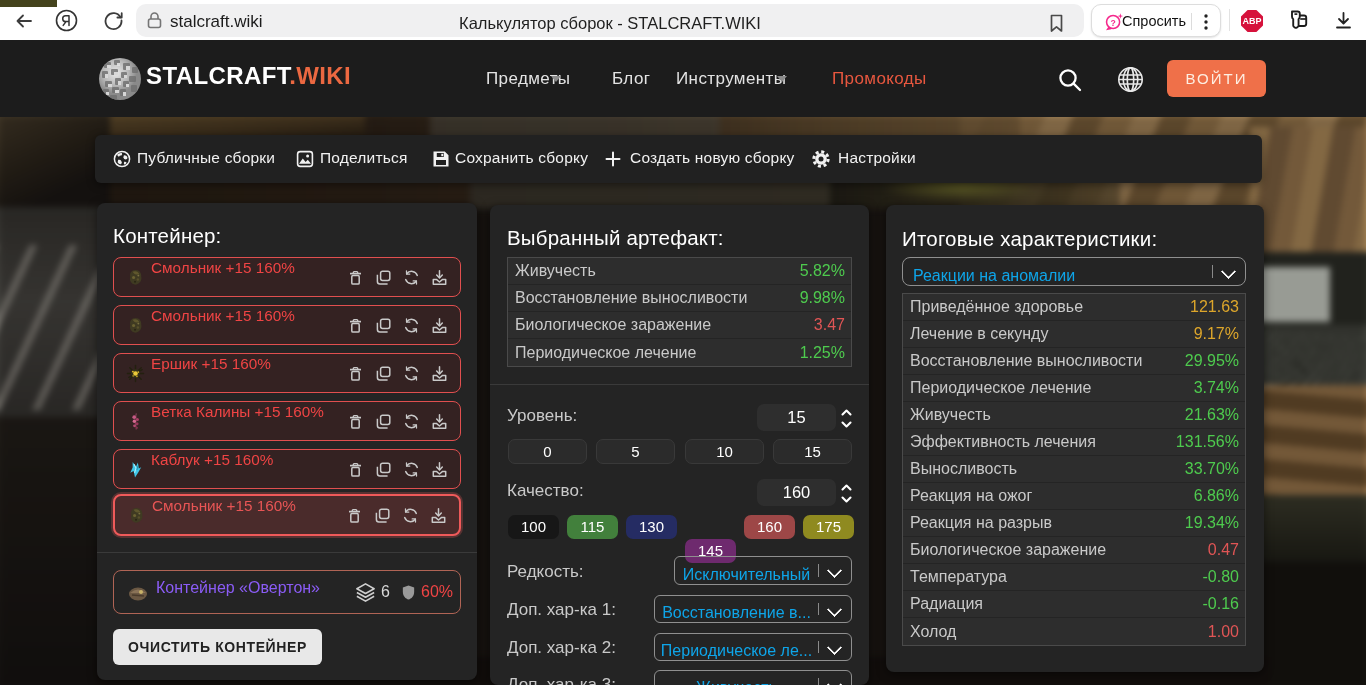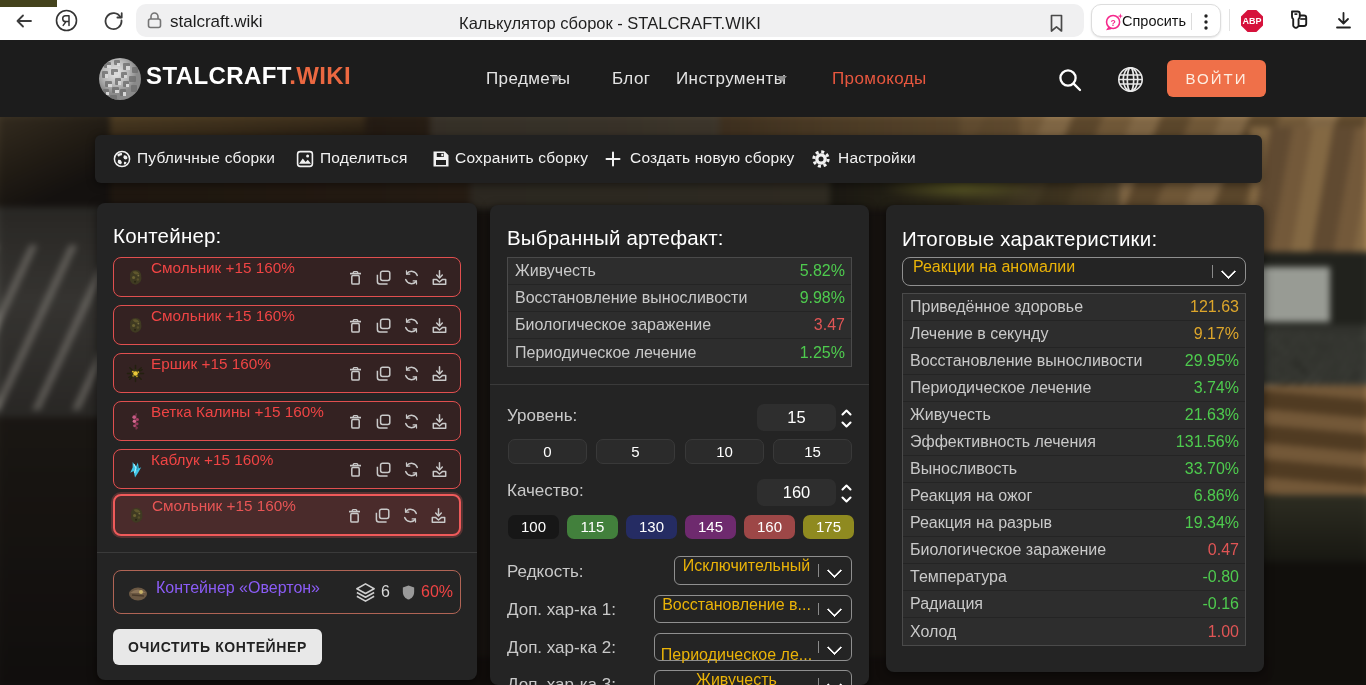--- a/index.html
+++ b/index.html
@@ -37,21 +37,21 @@
 .acts { position:absolute; right:12px; top:11px; display:flex; gap:11px; }
 .acts svg { display:block; }
 
 .stat-table { position:absolute; border:1px solid #4a4a4a; }
 .srow { position:relative; background:#2d2d2d; border-bottom:1px solid #242424; display:flex; justify-content:space-between; align-items:center; padding:0 6px 0 7px; font-size:16px; }
 .srow:last-child { border-bottom:none; }
 .srow .lb { color:#c9c9c9; }
 .g { color:#4ecb4e; } .r { color:#e05555; } .y { color:#dda62b; }
 
 .sel span { white-space:nowrap; overflow:hidden; }
-.sel { position:absolute; border:1px solid #8f8f8f; border-radius:6px; background:transparent; color:#eab308; font-size:16px; display:flex; align-items:flex-start; }
+.sel { position:absolute; border:1px solid #8f8f8f; border-radius:6px; background:transparent; color:#0ea5e9; font-size:16px; display:flex; align-items:flex-end; }
 .numin { position:absolute; width:79px; height:27px; background:#2e2e2e; border-radius:7px; color:#fff; font-size:16.5px; text-align:center; line-height:27px; }
 .lbl { position:absolute; color:#c9c9c9; font-size:17px; }
 .lvlbtn { position:absolute; height:25px; background:#2b2b2b; border:1px solid #393939; border-radius:7px; color:#fff; font-size:15px; text-align:center; line-height:23px; width:79px; }
 .qbtn { position:absolute; height:24px; width:51px; border-radius:7px; color:#fff; font-size:15px; text-align:center; line-height:24px; top:310px; }
 .selr { position:relative; width:33px; align-self:stretch; flex:none; }
 .selr::before { content:""; position:absolute; left:0px; top:7px; bottom:7px; width:1px; background:#8a8a8a; }
 .selr::after { content:""; position:absolute; left:11px; top:8px; width:9px; height:9px; border-right:2.5px solid #fff; border-bottom:2.5px solid #fff; transform:rotate(45deg); border-radius:1px; }
 </style>
 </head>
 <body>
@@ -475,21 +475,21 @@
   <div class="lvlbtn" style="left:283px; top:234px;">15</div>
   <div class="lbl" style="left:17px; top:276px;">Качество:</div>
   <div class="numin" style="left:267px; top:274px;">160</div>
   <svg style="position:absolute; left:351px; top:276px;" width="11" height="25" viewBox="0 0 11 25" fill="none" stroke="#fff" stroke-width="2.1" stroke-linecap="round" stroke-linejoin="round">
       <path d="M1.5 8.5 L5.5 4.5 L9.5 8.5"></path>
       <path d="M1.5 16.5 L5.5 20.5 L9.5 16.5"></path>
     </svg>
   <div class="qbtn" style="left:18px;  background:#171717;">100</div>
   <div class="qbtn" style="left:77px;  background:#42803c;">115</div>
   <div class="qbtn" style="left:136px; background:#252c63;">130</div>
-  <div class="qbtn" style="left:195px; background:#6e2a6e;">145</div>
+  <div class="qbtn" style="left:195px; background:#6e2a6e;margin-top:24px;">145</div>
   <div class="qbtn" style="left:254px; background:#9d4747;">160</div>
   <div class="qbtn" style="left:313px; background:#8f8a20;">175</div>
   <div class="lbl" style="left:17px; top:357px;">Редкость:</div>
   <div class="sel" style="left:184px; top:351px; width:178px; height:29px;">
       <span style="flex:1; text-align:center;">Исключительный</span>
       <span class="selr"></span>
     </div>
   <div class="lbl" style="left:17px; top:395px;">Доп. хар-ка 1:</div>
   <div class="sel" style="left:164px; top:390px; width:198px; height:28px;">
       <span style="flex:1; text-align:center;">Восстановление в...</span>

